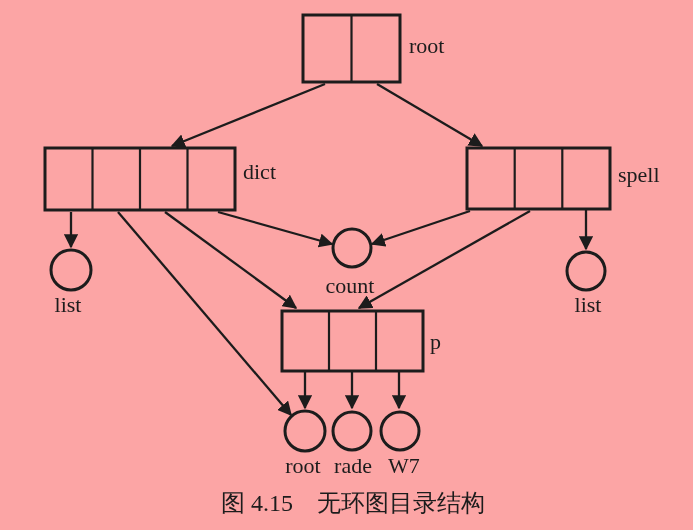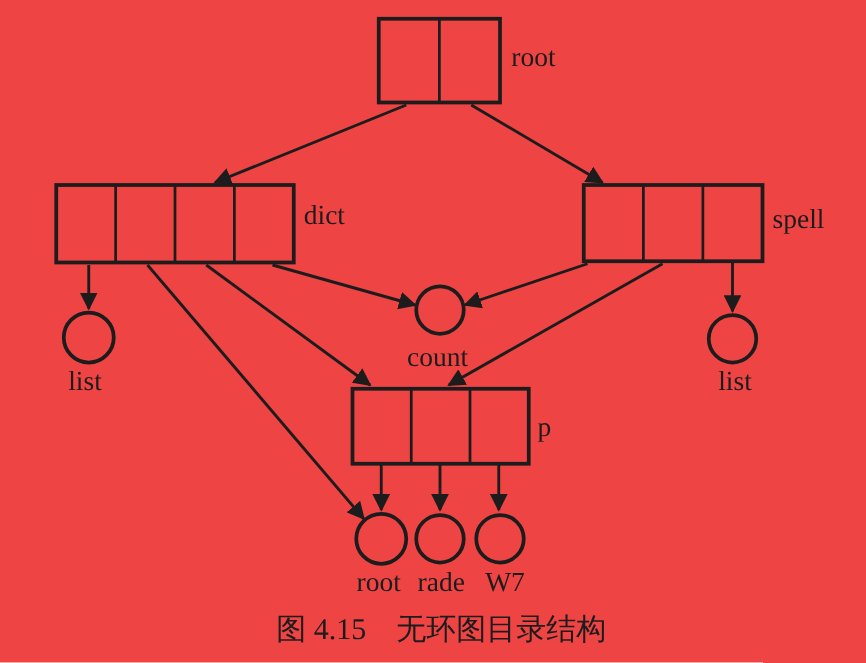--- a/index.html
+++ b/index.html
@@ -4,21 +4,21 @@
 <style>
   html, body {
     margin: 0;
     padding: 0;
     background: #ffffff;
   }
   .page {
     position: relative;
     width: 693px;
     height: 530px;
-    background: #ef4444;
+    background: #fca5a5;
     overflow: hidden;
     font-family: "Liberation Serif", "DejaVu Serif", serif;
   }
   svg text {
     font-family: "Liberation Serif", "DejaVu Serif", serif;
     fill: #1c1c1c;
   }
   .node-label { font-size: 22px; }
   .caption { font-size: 24px; }
   .box { fill: none; stroke: #1c1c1c; stroke-width: 3; }

